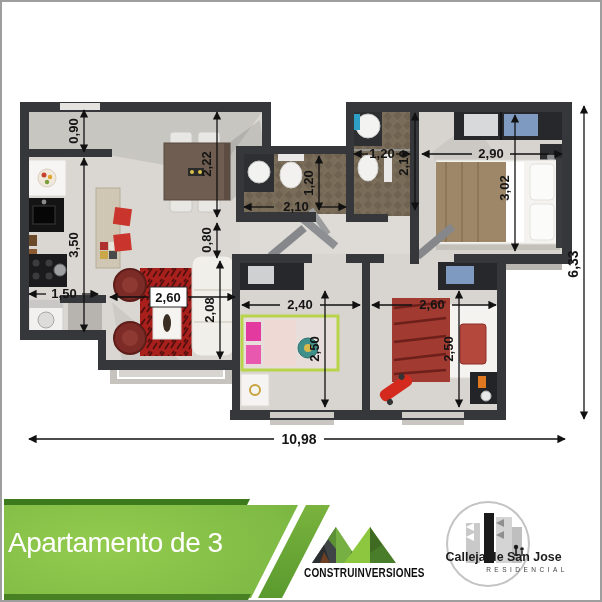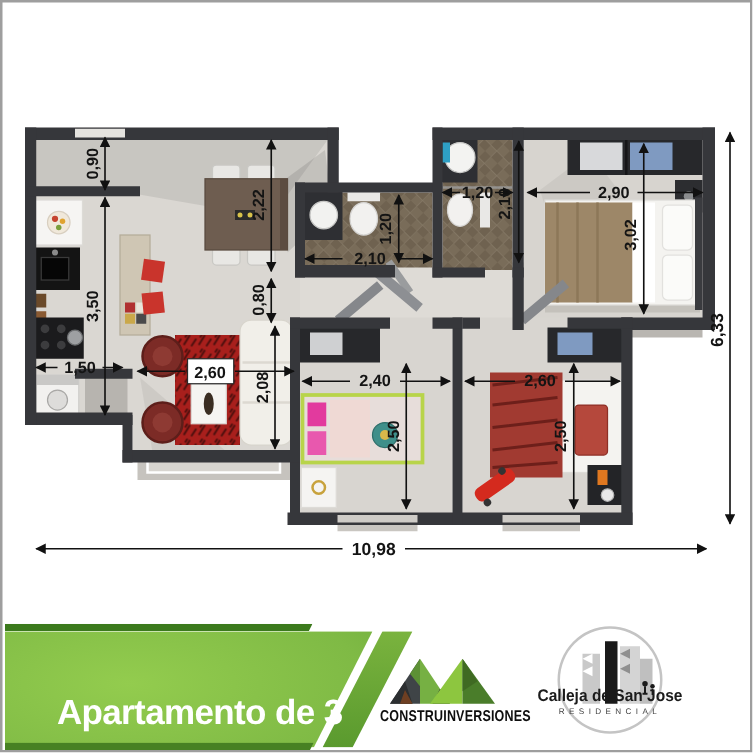--- a/index.html
+++ b/index.html
@@ -11,31 +11,31 @@
   .banner-stripe-top{position:absolute;left:2px;top:497px;width:248px;height:6px;background:#3c7a1d;
       clip-path:polygon(0 0,246px 0,243px 6px,0 6px);}
   .banner-main{position:absolute;left:2px;top:503px;width:310px;height:93px;
       background:radial-gradient(ellipse 420px 170px at 32% 45%, #93cc4e 0%, #7fba45 45%, #63a233 80%, #549128 100%);
       clip-path:polygon(0 0,294px 0,247px 93px,0 93px);}
   .banner-stripe-bottom{position:absolute;left:2px;top:592px;width:250px;height:6px;background:#478123;
       clip-path:polygon(0 0,247px 0,244px 6px,0 6px);}
   .banner-diagonal{position:absolute;left:2px;top:503px;width:332px;height:93px;
       background:linear-gradient(to bottom,#7ab33e,#5a9a2e);
       clip-path:polygon(302px 0,326px 0,278px 93px,254px 93px);}
-  .banner-title{position:absolute;left:6px;top:554px;width:266px;text-align:right;color:#fff;
-      font-weight:700;font-size:28px;line-height:28px;letter-spacing:-0.5px;}
+  .banner-title{position:absolute;left:6px;top:527px;width:266px;text-align:left;color:#fff;
+      font-weight:400;font-size:28px;line-height:28px;letter-spacing:-0.5px;}
   
   .ci-logo{position:absolute;left:302px;top:521px;width:150px;text-align:center;}
   .ci-name{margin:1px 0 0 0;font-size:12.5px;font-weight:700;color:#0e0e0e;white-space:nowrap;
       transform:scaleX(.8);transform-origin:left center;letter-spacing:0.2px;}
   
   .cj-logo{position:absolute;left:444px;top:499px;width:84px;height:86px;}
   .cj-circle{position:absolute;left:0;top:0;width:84px;height:86px;border-radius:50%;
       background:#fff;border:2px solid #c4c4c4;box-sizing:border-box;}
-  .cj-text{position:absolute;left:-38px;top:48px;width:160px;text-align:center;}
+  .cj-text{position:absolute;left:-38px;top:48px;width:160px;text-align:right;}
   .cj-name{font-size:13.5px;font-weight:700;color:#1b1b1b;white-space:nowrap;transform:scaleX(.92);transform-origin:center;}
   .cj-sub{font-size:6.5px;letter-spacing:3.5px;color:#3f3f3f;margin-top:2px;white-space:nowrap;}
 </style>
 </head>
 <body>
 
 <div class="stage">
 
   <svg width="602" height="496" viewBox="0 0 602 496" style="position:absolute;left:0;top:0;">
     <defs>

